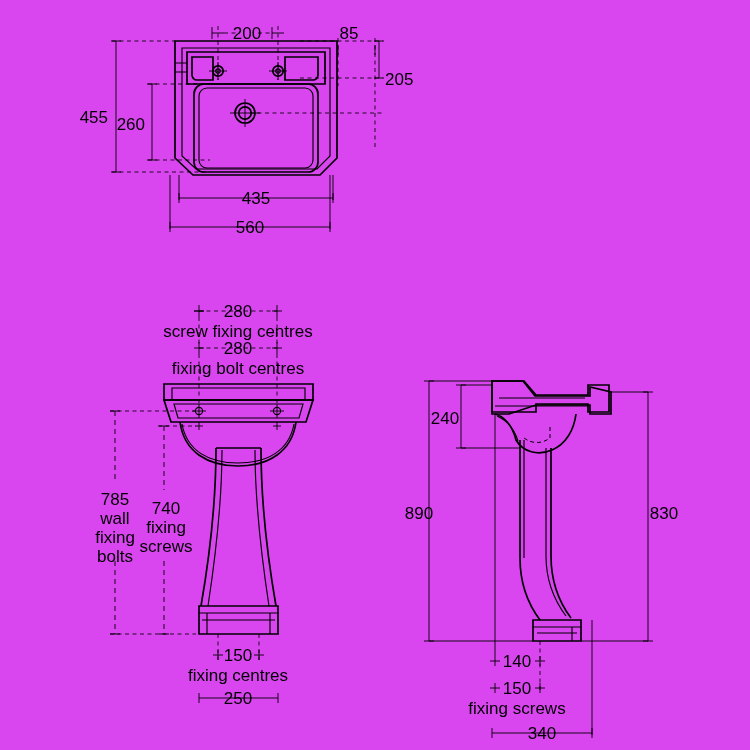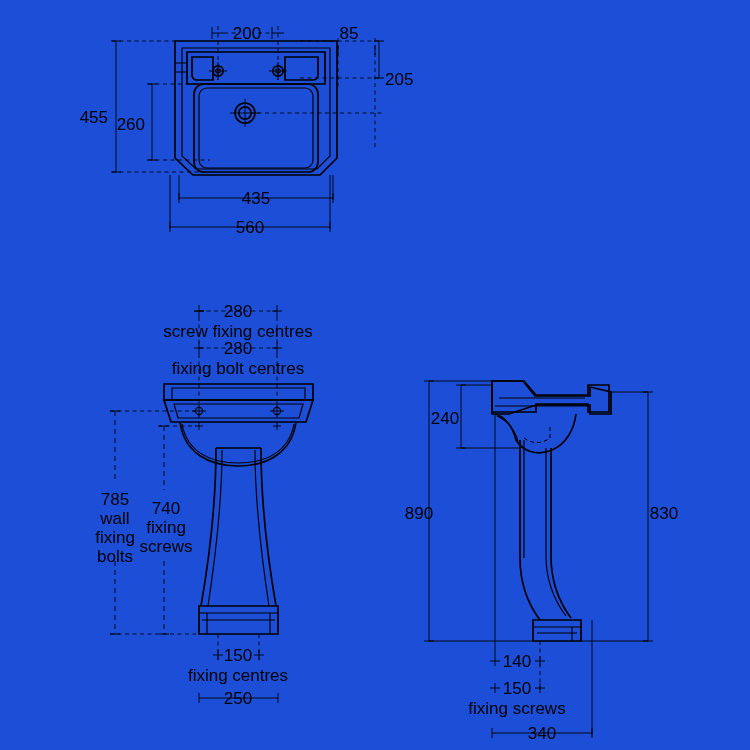--- a/index.html
+++ b/index.html
@@ -10,21 +10,21 @@
   body {
     width: 750px;
     height: 750px;
     font-family: "Liberation Sans", sans-serif;
     overflow: hidden;
   }
   #sheet {
     position: relative;
     width: 750px;
     height: 750px;
-    background: #1d4ed8;
+    background: #d946ef;
   }
   svg { display: block; }
   .obj {
     fill: none;
     stroke: #000000;
     stroke-width: 1.7;
     stroke-linejoin: miter;
     stroke-linecap: butt;
   }
   .obj-thin {

